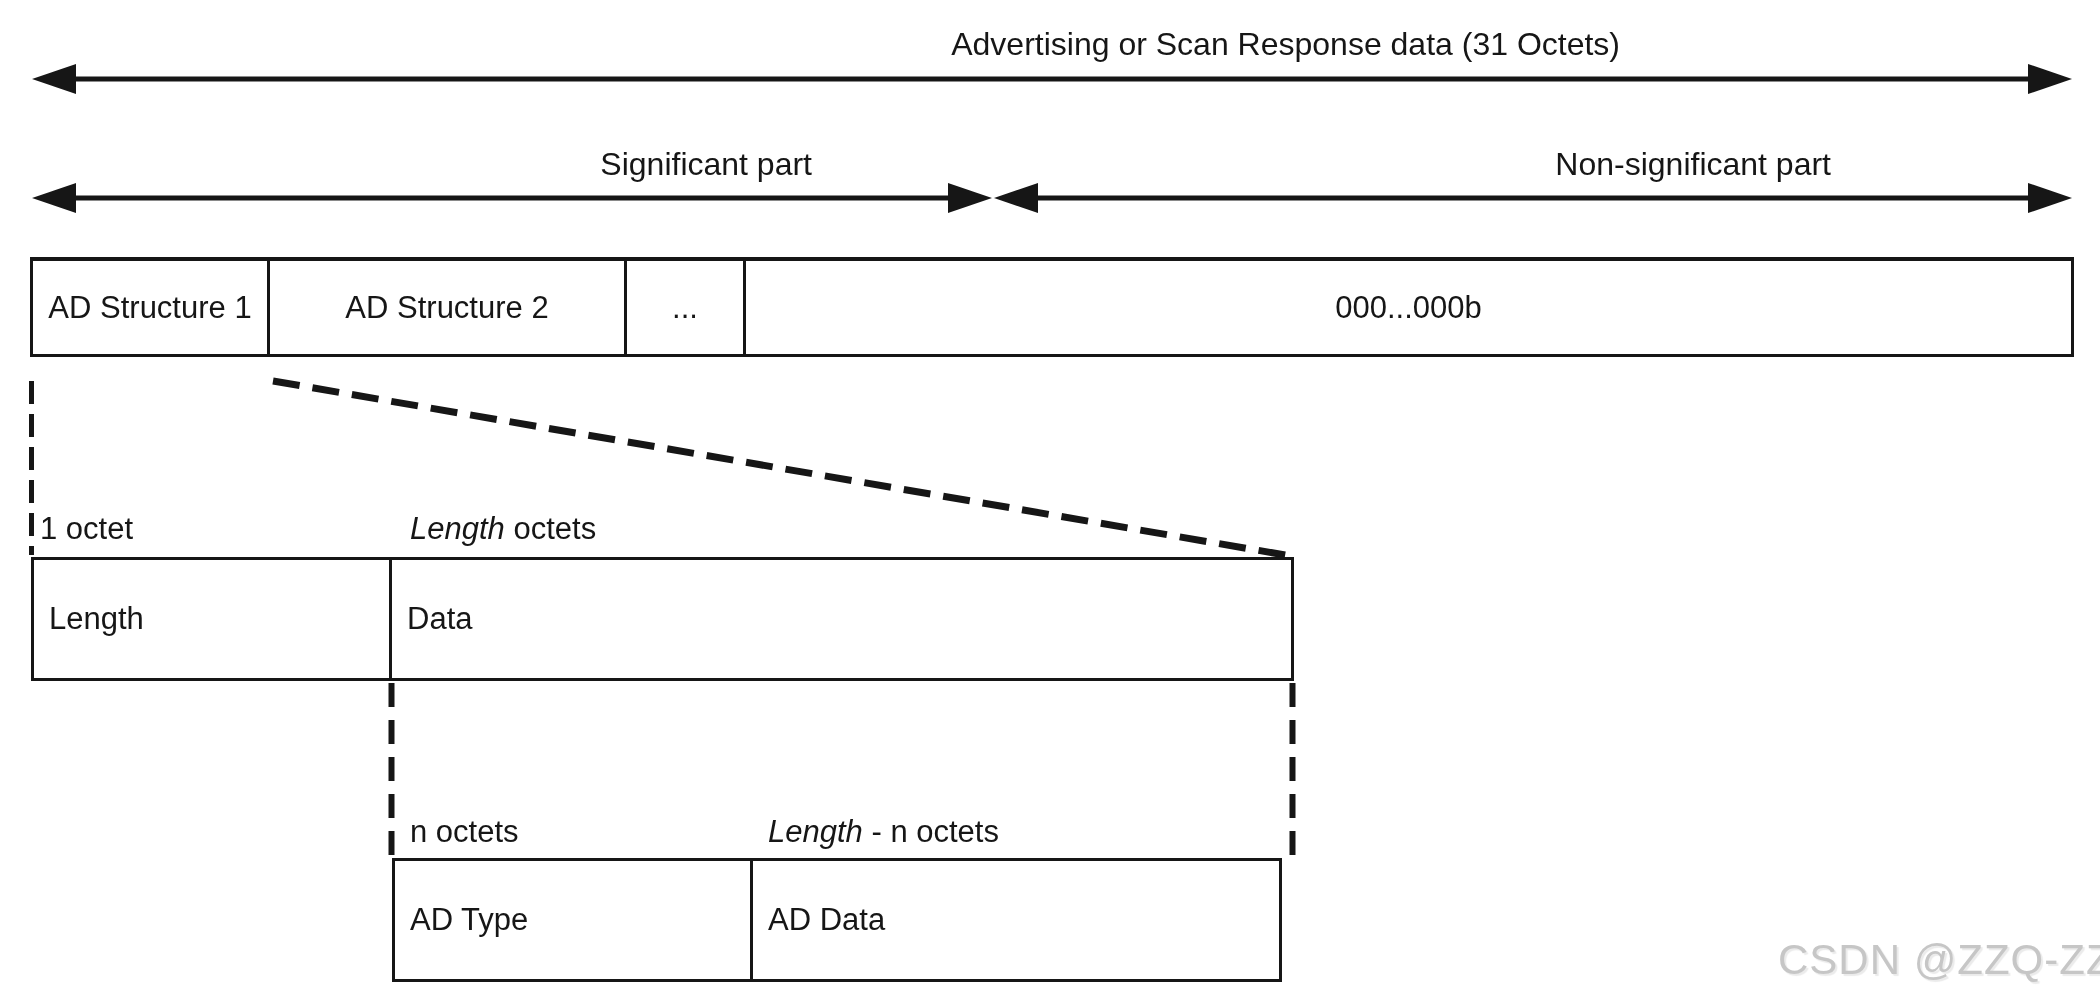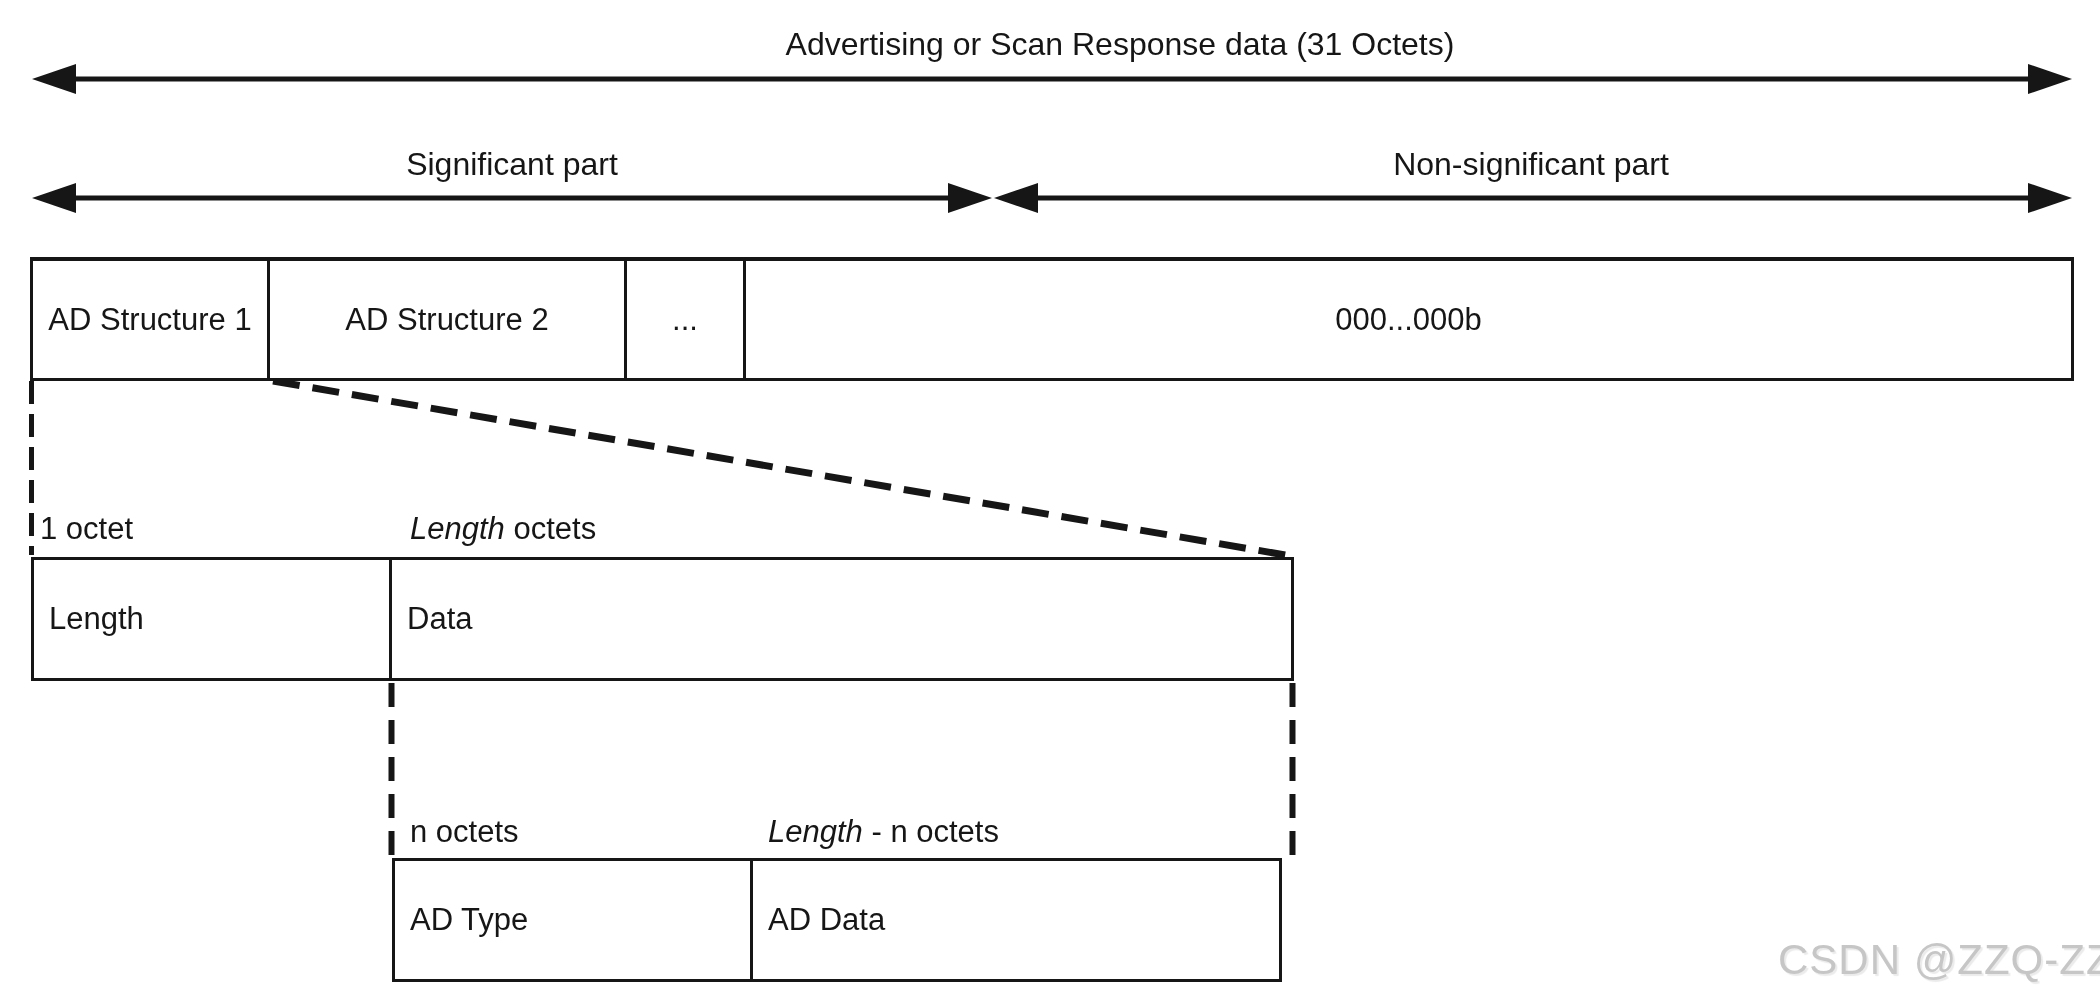--- a/index.html
+++ b/index.html
@@ -8,21 +8,21 @@
     background:#ffffff;
     position:relative;
     overflow:hidden;
     font-family:"Liberation Sans","DejaVu Sans",sans-serif;
     color:#161616;
   }
   .abs{position:absolute;}
   .caption{
     font-size:32px;
     line-height:36px;
-    text-align:center;
+    text-align:right;
     white-space:nowrap;
   }
   .small-label{
     font-size:31px;
     line-height:36px;
     white-space:nowrap;
   }
   .ital{font-style:italic;}
   svg.overlay{position:absolute;left:0;top:0;width:2100px;height:998px;}
 
@@ -37,21 +37,21 @@
     display:flex;
     align-items:center;
     justify-content:center;
     font-size:31px;
     white-space:nowrap;
     box-sizing:border-box;
   }
   .cell.bordered{border-right:3px solid #161616;}
   .cell.left-al{justify-content:flex-start;padding-left:15px;}
 
-  .row1{left:30px;top:257px;width:2044px;height:124px;border-top-width:4px;}
+  .row1{left:30px;top:257px;width:2044px;height:100px;border-top-width:4px;}
   .row1 .c1{width:237px;}
   .row1 .c2{width:357px;}
   .row1 .c3{width:119px;}
   .row1 .c4{width:238px;}
   .row1 .c5{flex:1;}
 
   .row2{left:31px;top:557px;width:1263px;height:124px;}
   .row2 .c1{width:358px;}
   .row2 .c2{flex:1;}
 

